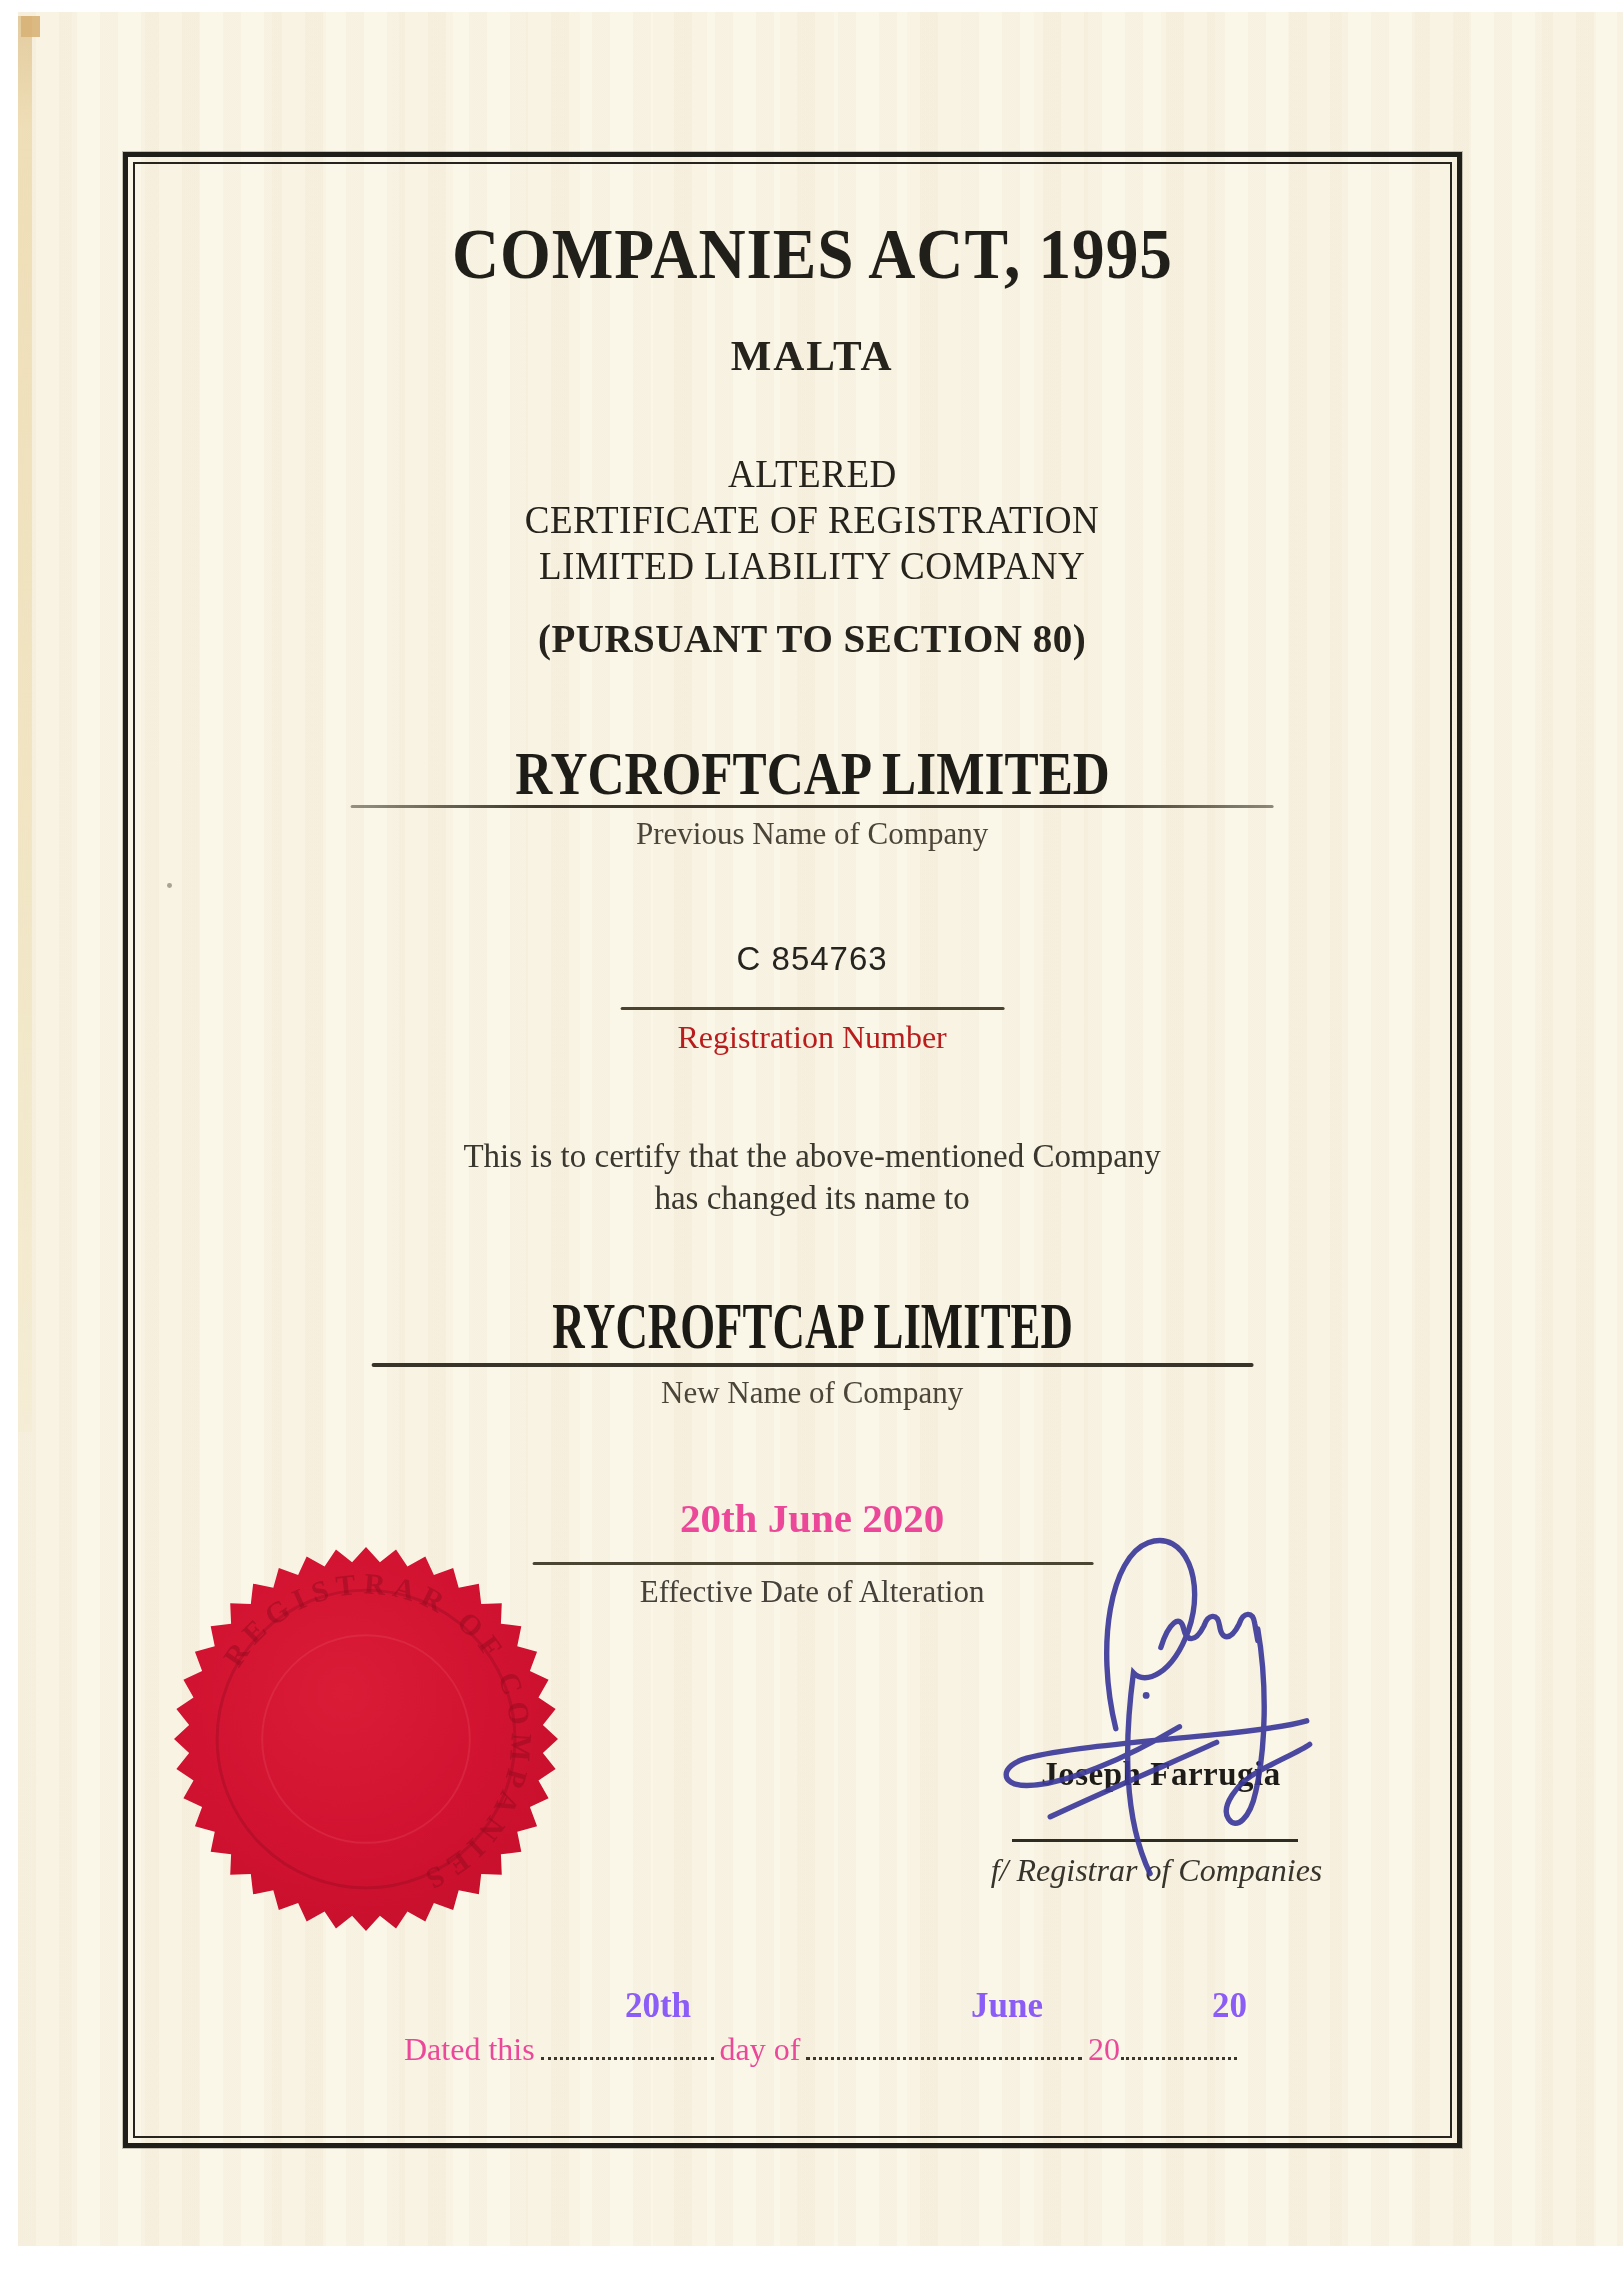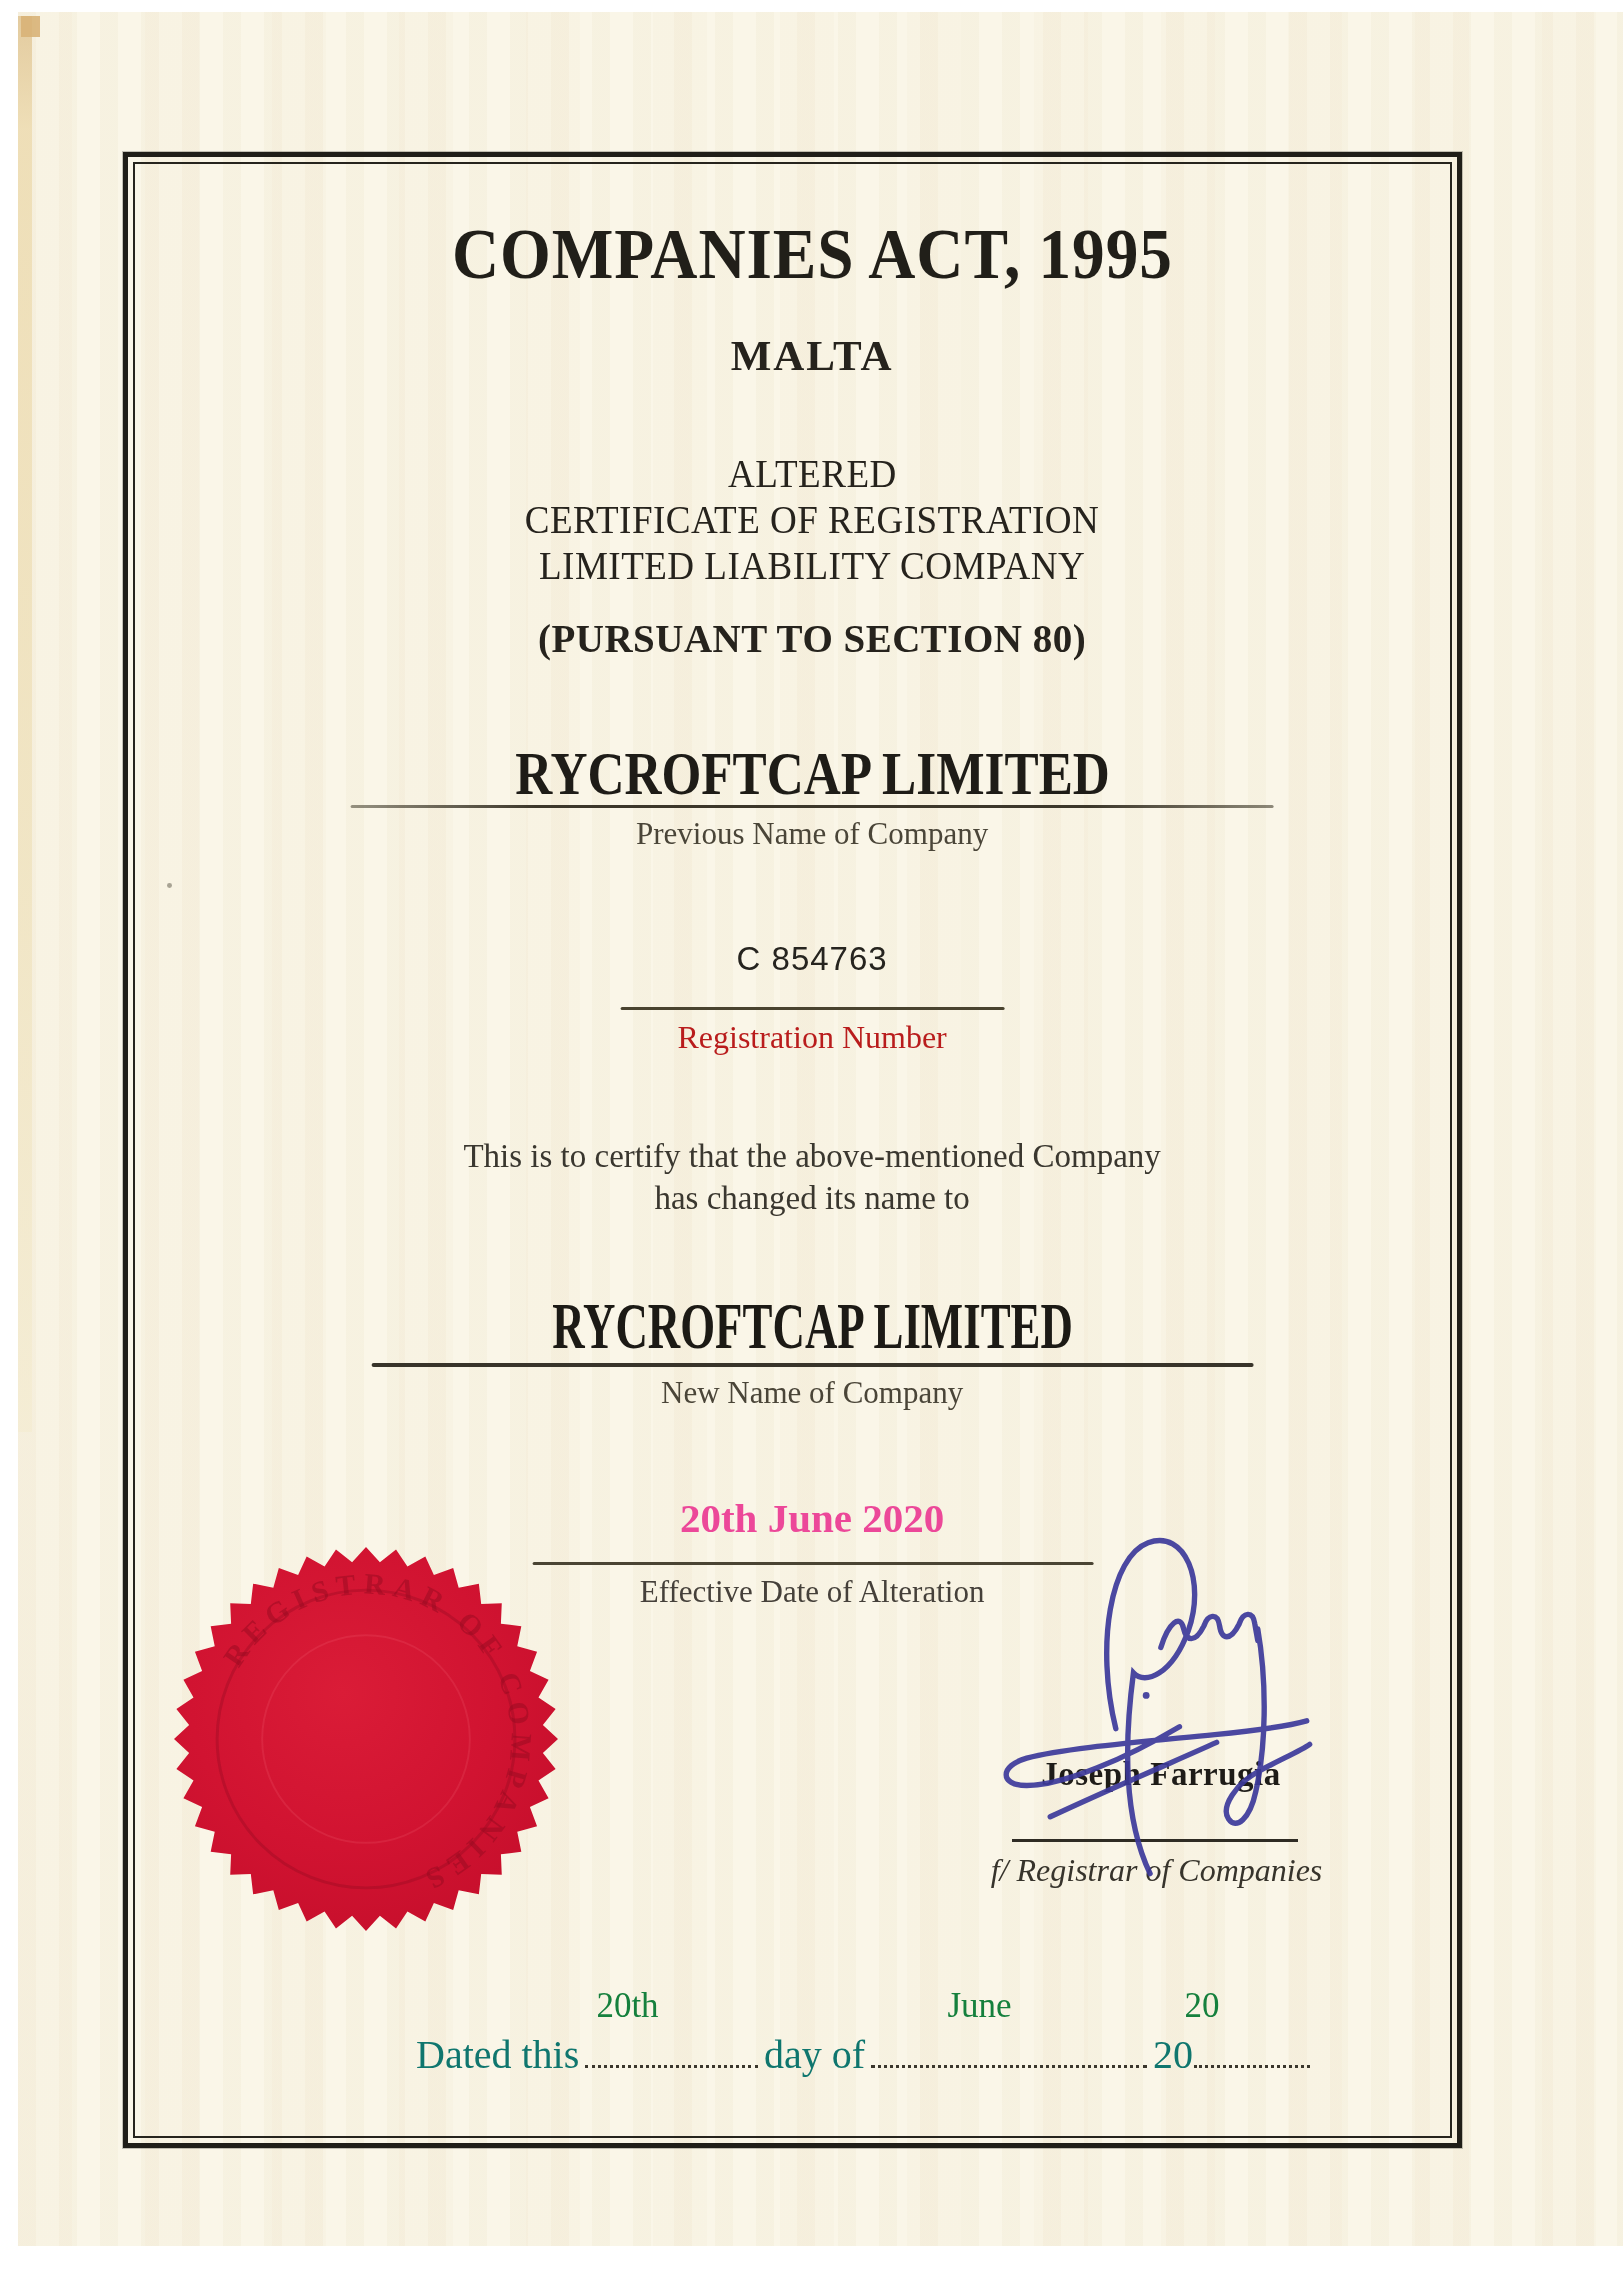--- a/index.html
+++ b/index.html
@@ -99,32 +99,32 @@
   }
   .sig-rule { position: absolute; left: 1012px; top: 1839px; width: 286px; height: 2.9px; background: #2f2c24; }
   .sig-title {
     position: absolute; left: 982px; top: 1852px; width: 349px; text-align: center;
     font-size: 32px; font-style: italic; color: #37342c; white-space: nowrap;
   }
   .sig-svg { position: absolute; left: 968px; top: 1519px; width: 372px; height: 392px; z-index: 6; }
 
   
   .dated-row {
-    position: absolute; left: 416px; top: 2031px; width: 980px;
-    font-size: 40px; color: #0f766e; white-space: nowrap;
+    position: absolute; left: 404px; top: 2031px; width: 980px;
+    font-size: 32px; color: #ec4899; white-space: nowrap;
   }
   .dots {
     display: inline-block; height: 0px; margin: 0 5.9px;
     border-bottom: 3.9px dotted #3a362c;
   }
   .dots-a { width: 173px; }
   .dots-b { width: 276px; }
   .dots-c { width: 116px; margin-left: 1px; }
   .fill-value {
-    position: absolute; text-align: center; font-size: 35px; font-weight: normal; color: #15803d;
+    position: absolute; text-align: right; font-size: 35px; font-weight: bold; color: #8b5cf6;
   }
   .fill-day   { left: 564px; top: 1986px; width: 127px; }
   .fill-month { left: 916px; top: 1986px; width: 127px; }
   .fill-year  { left: 1157px; top: 1986px; width: 90px; }
 </style>
 </head>
 <body>
 
 <div class="root">
   <div class="scan-page"></div>

